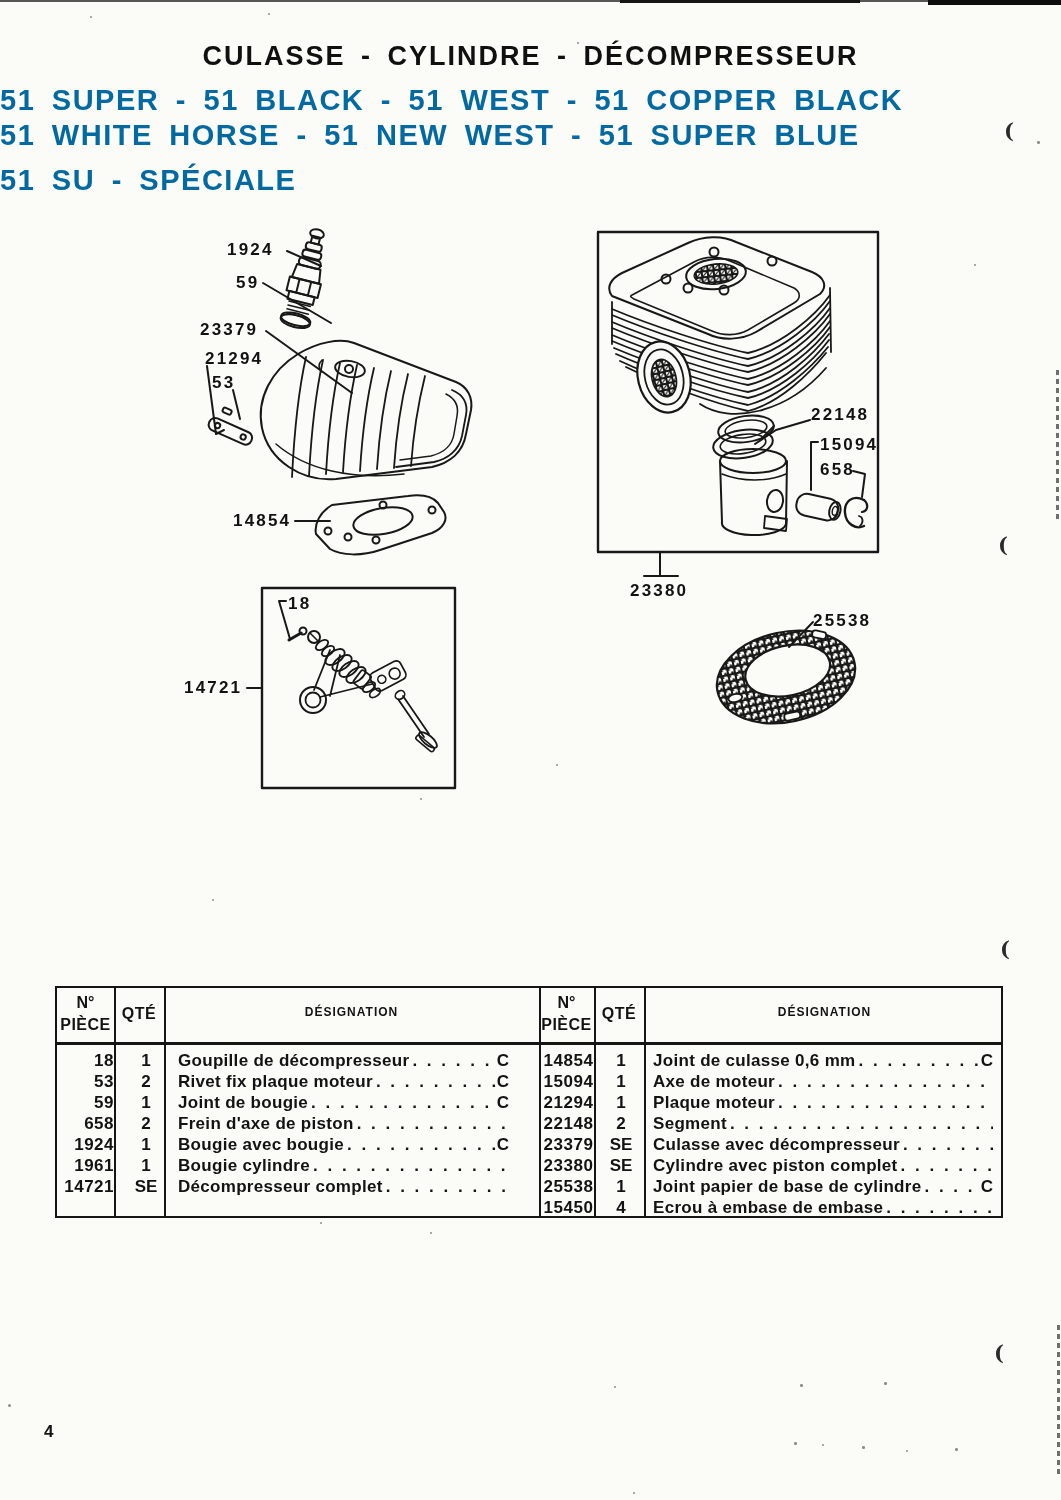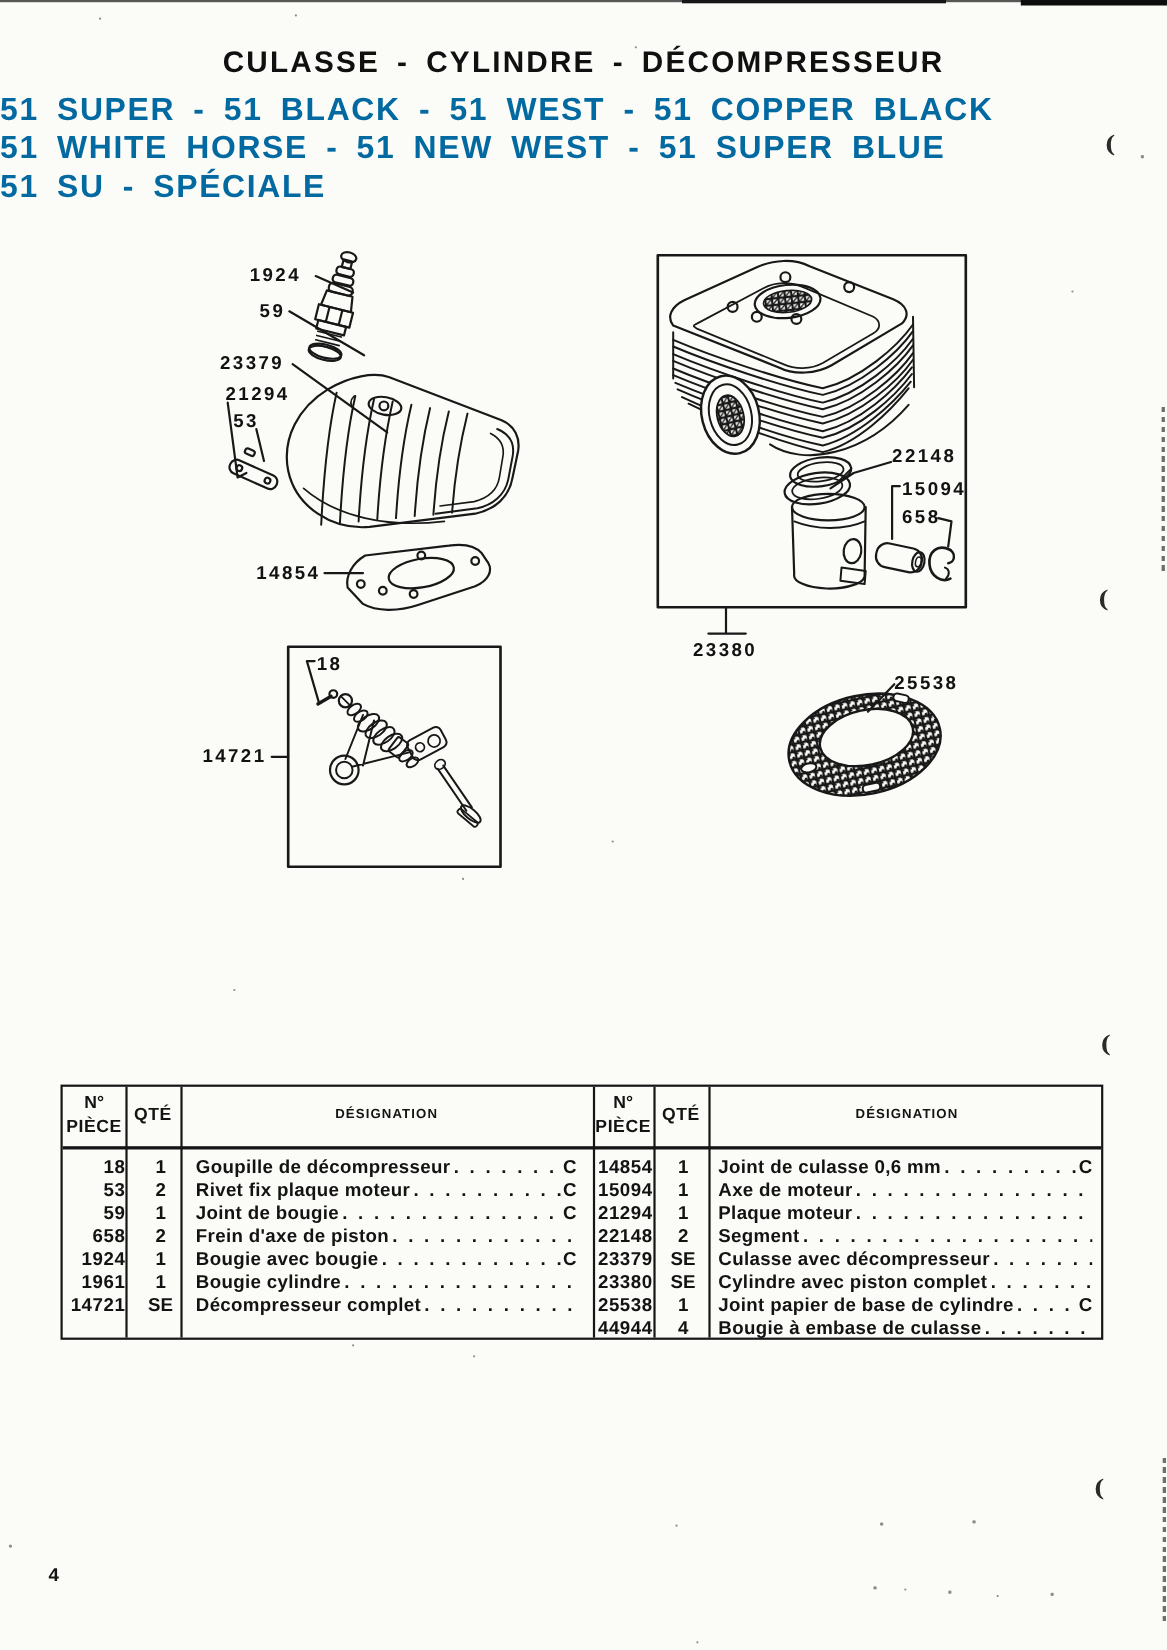--- a/index.html
+++ b/index.html
@@ -11,21 +11,21 @@
   .abs{position:absolute;}
   
   .page-title{
     left:0;top:41px;width:100%;text-align:center;
     font-size:27px;font-weight:bold;letter-spacing:2px;word-spacing:6px;color:#101010;
   }
   .subtitle{
     left:0;width:100%;text-align:left;
     font-size:29px;font-weight:bold;letter-spacing:1.5px;word-spacing:7px;color:#0369a1;
   }
-  .sub1{top:84px}.sub2{top:119px}.sub3{top:154px}
+  .sub1{top:84px}.sub2{top:119px}.sub3{top:164px}
   
   .callout{
     position:absolute;font-weight:bold;font-size:17px;letter-spacing:2.2px;
     color:#121212;white-space:nowrap;line-height:17px;
   }
   
   .ptable{
     left:55px;top:986px;width:948px;height:232px;
     border:2.5px solid #151515;box-sizing:border-box;background:transparent;
   }
@@ -39,21 +39,21 @@
   .tbody{position:absolute;top:62px;}
   .trow{display:flex;height:21px;line-height:21px;font-size:17px;font-weight:bold;color:#131313;}
   .c-piece{width:57px;text-align:right;padding-right:7px;flex:none;letter-spacing:.5px;}
   .c-qty{width:50px;text-align:center;flex:none;}
   .c-desig{flex:1;display:flex;overflow:hidden;padding-left:7px;}
   .dtxt{white-space:nowrap;flex:none;letter-spacing:.3px;}
   .dots{flex:1;overflow:hidden;white-space:nowrap;letter-spacing:2.5px;padding:0 3px;}
   .dsuf{flex:none;}
   .tbody-left{left:0;width:484px;}
   .tbody-right{left:484px;width:464px;}
-  .tbody-left .c-desig{padding-right:17px;}
+  .tbody-left .c-desig{padding-right:32px;}
   .tbody-right .c-piece{text-align:center;padding-right:0;width:55px;}
   .tbody-right .c-desig{padding-right:12px;}
   
   .page-number{left:44px;top:1422px;font-size:17px;font-weight:bold;}
   
   .scanline{left:0;top:0;width:100%;height:1.5px;background:#3a3a3a;opacity:.85;}
   .scanline-b1{left:620px;top:0;width:240px;height:3px;background:#161616;}
   .scanline-b2{left:928px;top:0;width:133px;height:4.5px;background:#0d0d0d;}
   .paren{position:absolute;font-size:21px;font-weight:bold;color:#2b2b2b;font-family:"DejaVu Serif",serif;}
   .edge-dashes{position:absolute;width:3px;background:repeating-linear-gradient(#222 0 5px,transparent 5px 9px);opacity:.65;}
@@ -405,24 +405,24 @@
       <div class="trow">
         <div class="c-piece">25538</div>
         <div class="c-qty">1</div>
         <div class="c-desig">
           <span class="dtxt">Joint papier de base de cylindre</span>
           <span class="dots">. . . . . . . . . . . . . . . . . . . . . . . . . . . . . . . . . . . . . . . . . . . . . . . . . . . . . . . . . . . . </span>
           <span class="dsuf">C</span>
         </div>
       </div>
       <div class="trow">
-        <div class="c-piece">44944</div>
+        <div class="c-piece">15450</div>
         <div class="c-qty">4</div>
         <div class="c-desig">
-          <span class="dtxt">Bougie à embase de culasse</span>
+          <span class="dtxt">Ecrou à embase de embase</span>
           <span class="dots">. . . . . . . . . . . . . . . . . . . . . . . . . . . . . . . . . . . . . . . . . . . . . . . . . . . . . . . . . . . . </span>
           <span class="dsuf"></span>
         </div>
       </div>
     </div>
 </div>
 
 <div class="abs page-number">4</div>
 
 <div class="abs scanline"></div>

